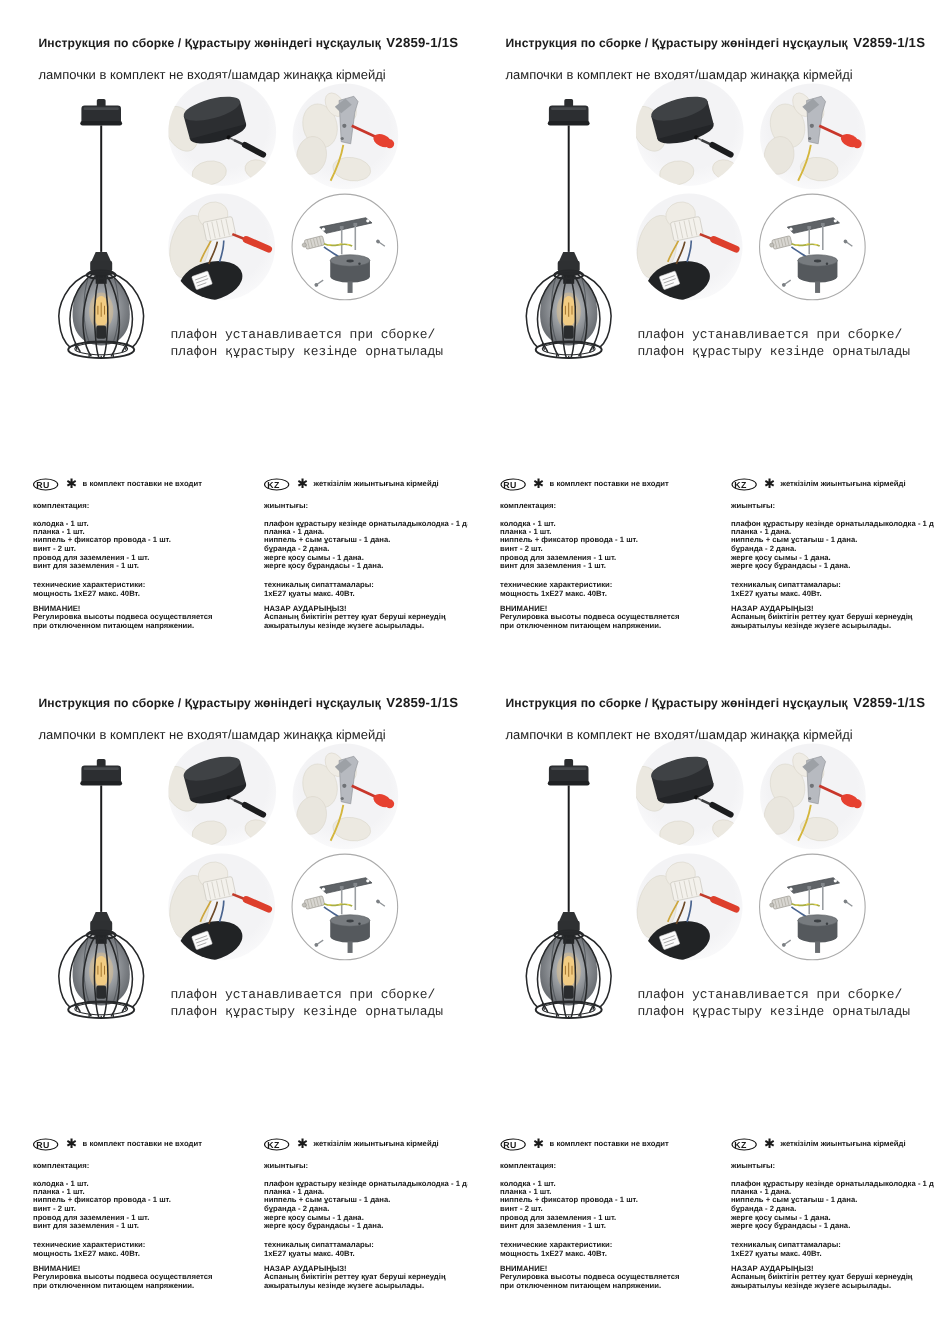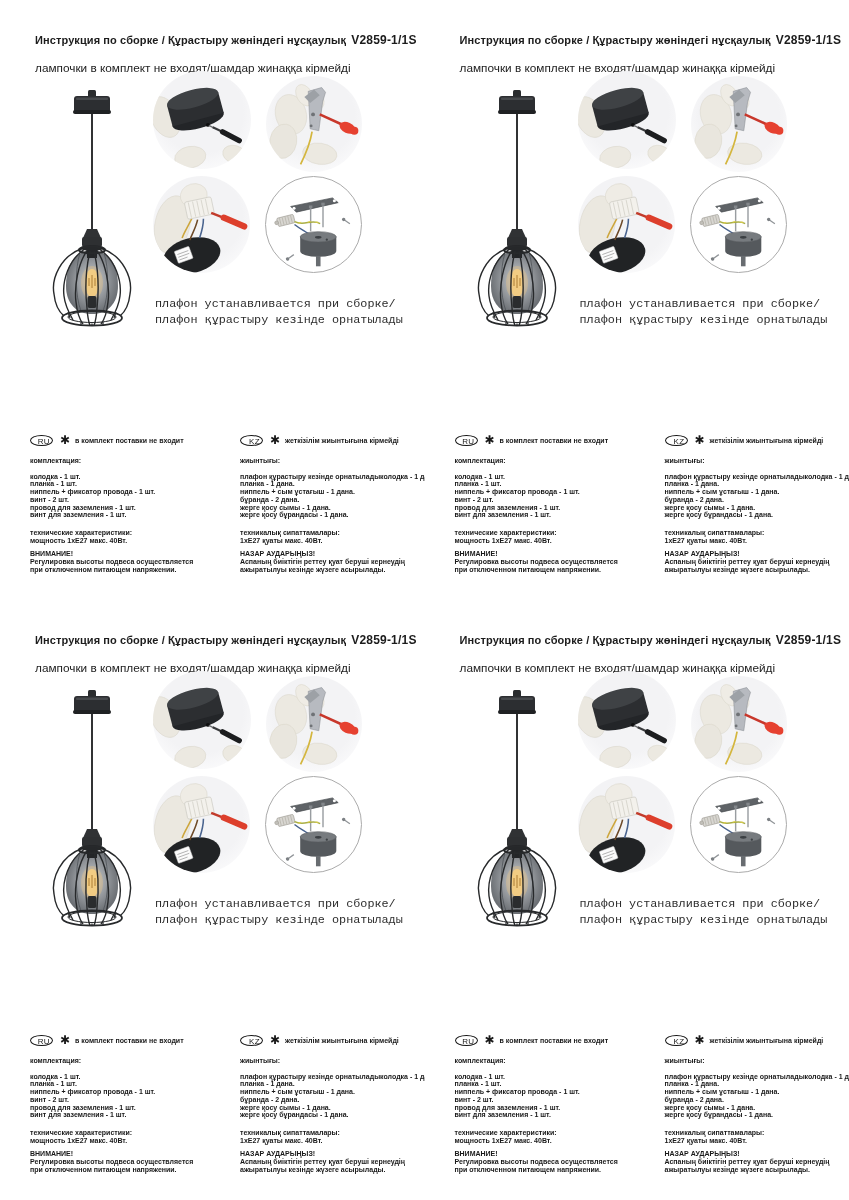--- a/index.html
+++ b/index.html
@@ -29,21 +29,21 @@
   
   .caption{position:absolute;left:155px;top:297px;font-size:11.8px;line-height:15.5px;color:#2d2d2d;white-space:nowrap;font-family:Liberation Mono, monospace;}
 
   
   .info{position:absolute;top:433px;font-size:7px;line-height:7.7px;font-weight:bold;color:#191919;}
   .info div{white-space:nowrap;}
   .ru-col{left:30px;width:178px;}
   .kz-col{left:210px;width:212px;margin-left:30px;}
   .badge-row{height:14px;display:flex;align-items:center;}
   .badge{display:inline-block;min-width:23px;height:11px;line-height:11px;border:1.3px solid #141414;
-         border-radius:50%;text-align:right;font-size:8px;font-weight:normal;letter-spacing:.4px;box-sizing:border-box;padding:0 2px;}
+         border-radius:50%;text-align:left;font-size:8px;font-weight:bold;letter-spacing:.4px;box-sizing:border-box;padding:0 2px;}
   .ast{font-size:12px;font-weight:900;margin:0 5px 0 7px;position:relative;top:1px;}
   .note{font-size:7px;font-weight:bold;position:relative;top:.5px;}
   .kit-title{margin-top:10px;}
   .kit-list{margin-top:8px;}
   .tech{margin-top:10px;}
   .warn{margin-top:6px;}
 </style>
 </head>
 <body>
 

